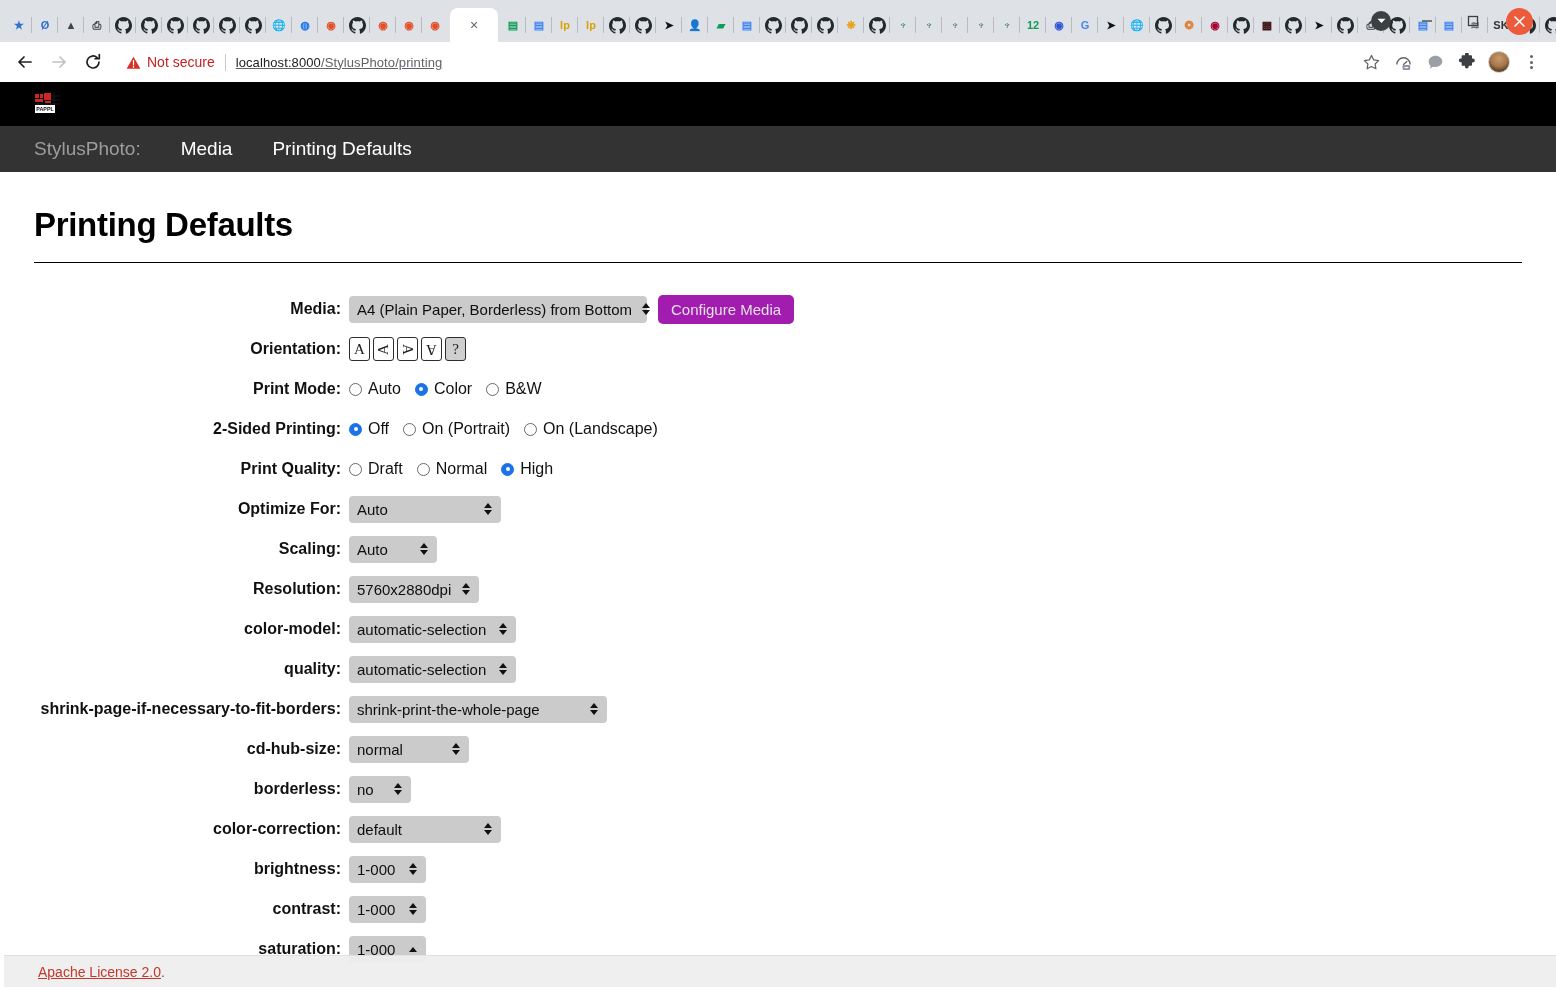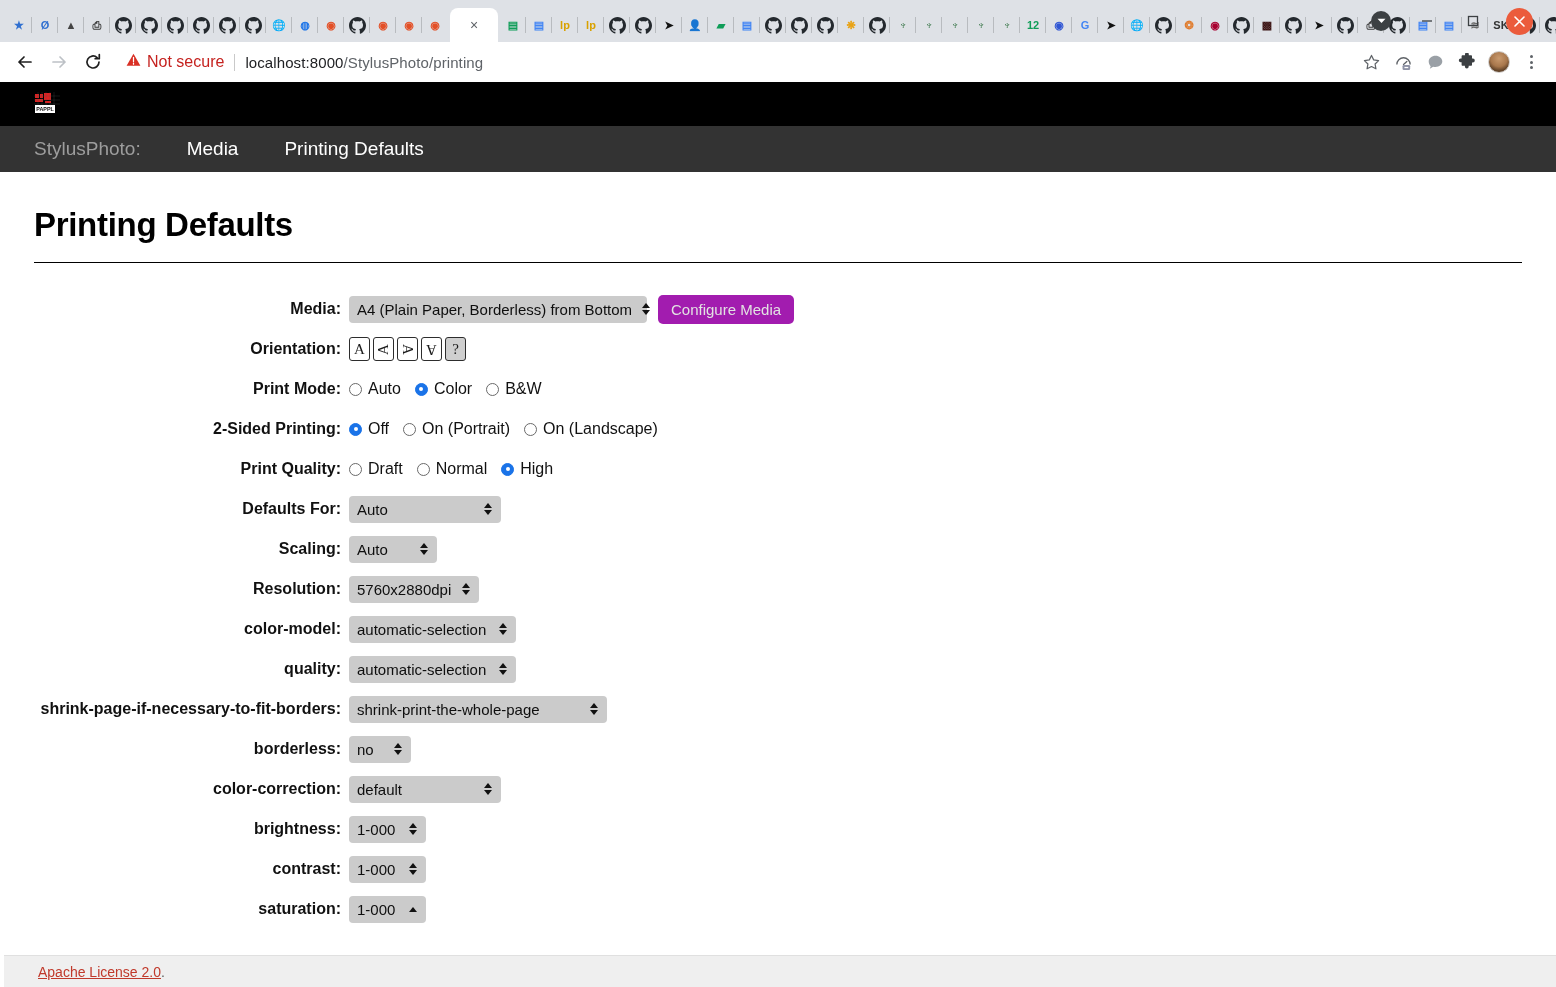--- a/index.html
+++ b/index.html
@@ -98,28 +98,28 @@
   .navbtn.disabled { color:#bdc1c6; }
   .omnibox {
     flex: 1 1 auto;
     height: 28px;
     margin-left: 8px;
     display: flex; align-items: center;
     font-size: 14px;
     position: relative;
   }
   .not-secure {
-    display:flex; align-items:flex-start; gap:6px;
-    color:#c5221f; font-size:16px; margin-left: 8px;
+    display:flex; align-items:flex-end; gap:6px;
+    color:#c5221f; font-size:14px; margin-left: 8px;
   }
   .warn-tri { display:block; }
   .url-divider {
     width:1px;height:17px;background:#c9c9c9;margin:0 10px;
   }
-  .url { font-size: 15px; color:#5f6368; letter-spacing:0.1px; }
+  .url { font-size: 13px; color:#5f6368; letter-spacing:0.1px;text-decoration:underline; }
   .url b { color:#202124; font-weight: normal; }
   .omni-actions { display:flex; align-items:center; gap:2px; margin-left:auto; }
   .omni-icon {
     width:30px;height:30px;display:flex;align-items:center;justify-content:center;
     color:#5f6368;
   }
   .avatar {
     width:22px;height:22px;border-radius:50%;
     background: radial-gradient(circle at 50% 32%, #c99a6e 0%, #a8774c 48%, #6b4a2d 70%, #3a2a1c 100%);
     border:1px solid #d0ccc8;
@@ -136,21 +136,21 @@
   }
 
   .logo-bar {
     height: 44px; background:#000000;
     display:flex; align-items:center; padding-left: 34px;
   }
   .pappl-logo { width:26px; height:24px; display:block; }
 
   .navbar {
     height: 46px; background:#333333;
-    display:flex; align-items:center; gap:18px;
+    display:flex; align-items:center; gap:12px;
     padding-left: 34px;
     font-size: 19px;
   }
   .navbar a {
     color:#ffffff; text-decoration:none;
     padding: 0 14px 0 0; margin-right:14px;
   }
   .navbar a.brand { color:#9d9d9d; }
   .navbar a.active { color:#ffffff; }
 
@@ -842,21 +842,21 @@
                 <div class="radio-item">
                   <span class="rad on"></span>
                   <span>High</span>
                 </div>
               </div>
             </div>
         </div>
 
         <div id="select-rows">
             <div class="row">
-              <div class="lbl">Defaults For:</div>
+              <div class="lbl">Optimize For:</div>
               <div class="ctl">
                 <div class="sel" style="width: 152px;">
                   <span class="sel-text">Auto</span>
                   <span class="sel-arrows">
                     <i class="tri-up"></i>
                     <i class="tri-dn"></i>
                   </span>
                 </div>
               </div>
             </div>
@@ -906,20 +906,32 @@
                     <i class="tri-dn"></i>
                   </span>
                 </div>
               </div>
             </div>
             <div class="row">
               <div class="lbl">shrink-page-if-necessary-to-fit-borders:</div>
               <div class="ctl">
                 <div class="sel" style="width: 258px; gap: 20px;">
                   <span class="sel-text">shrink-print-the-whole-page</span>
+                  <span class="sel-arrows">
+                    <i class="tri-up"></i>
+                    <i class="tri-dn"></i>
+                  </span>
+                </div>
+              </div>
+            </div>
+            <div class="row">
+              <div class="lbl">cd-hub-size:</div>
+              <div class="ctl">
+                <div class="sel" style="width: 120px;">
+                  <span class="sel-text">normal</span>
                   <span class="sel-arrows">
                     <i class="tri-up"></i>
                     <i class="tri-dn"></i>
                   </span>
                 </div>
               </div>
             </div>
             <div class="row">
               <div class="lbl">borderless:</div>
               <div class="ctl">

